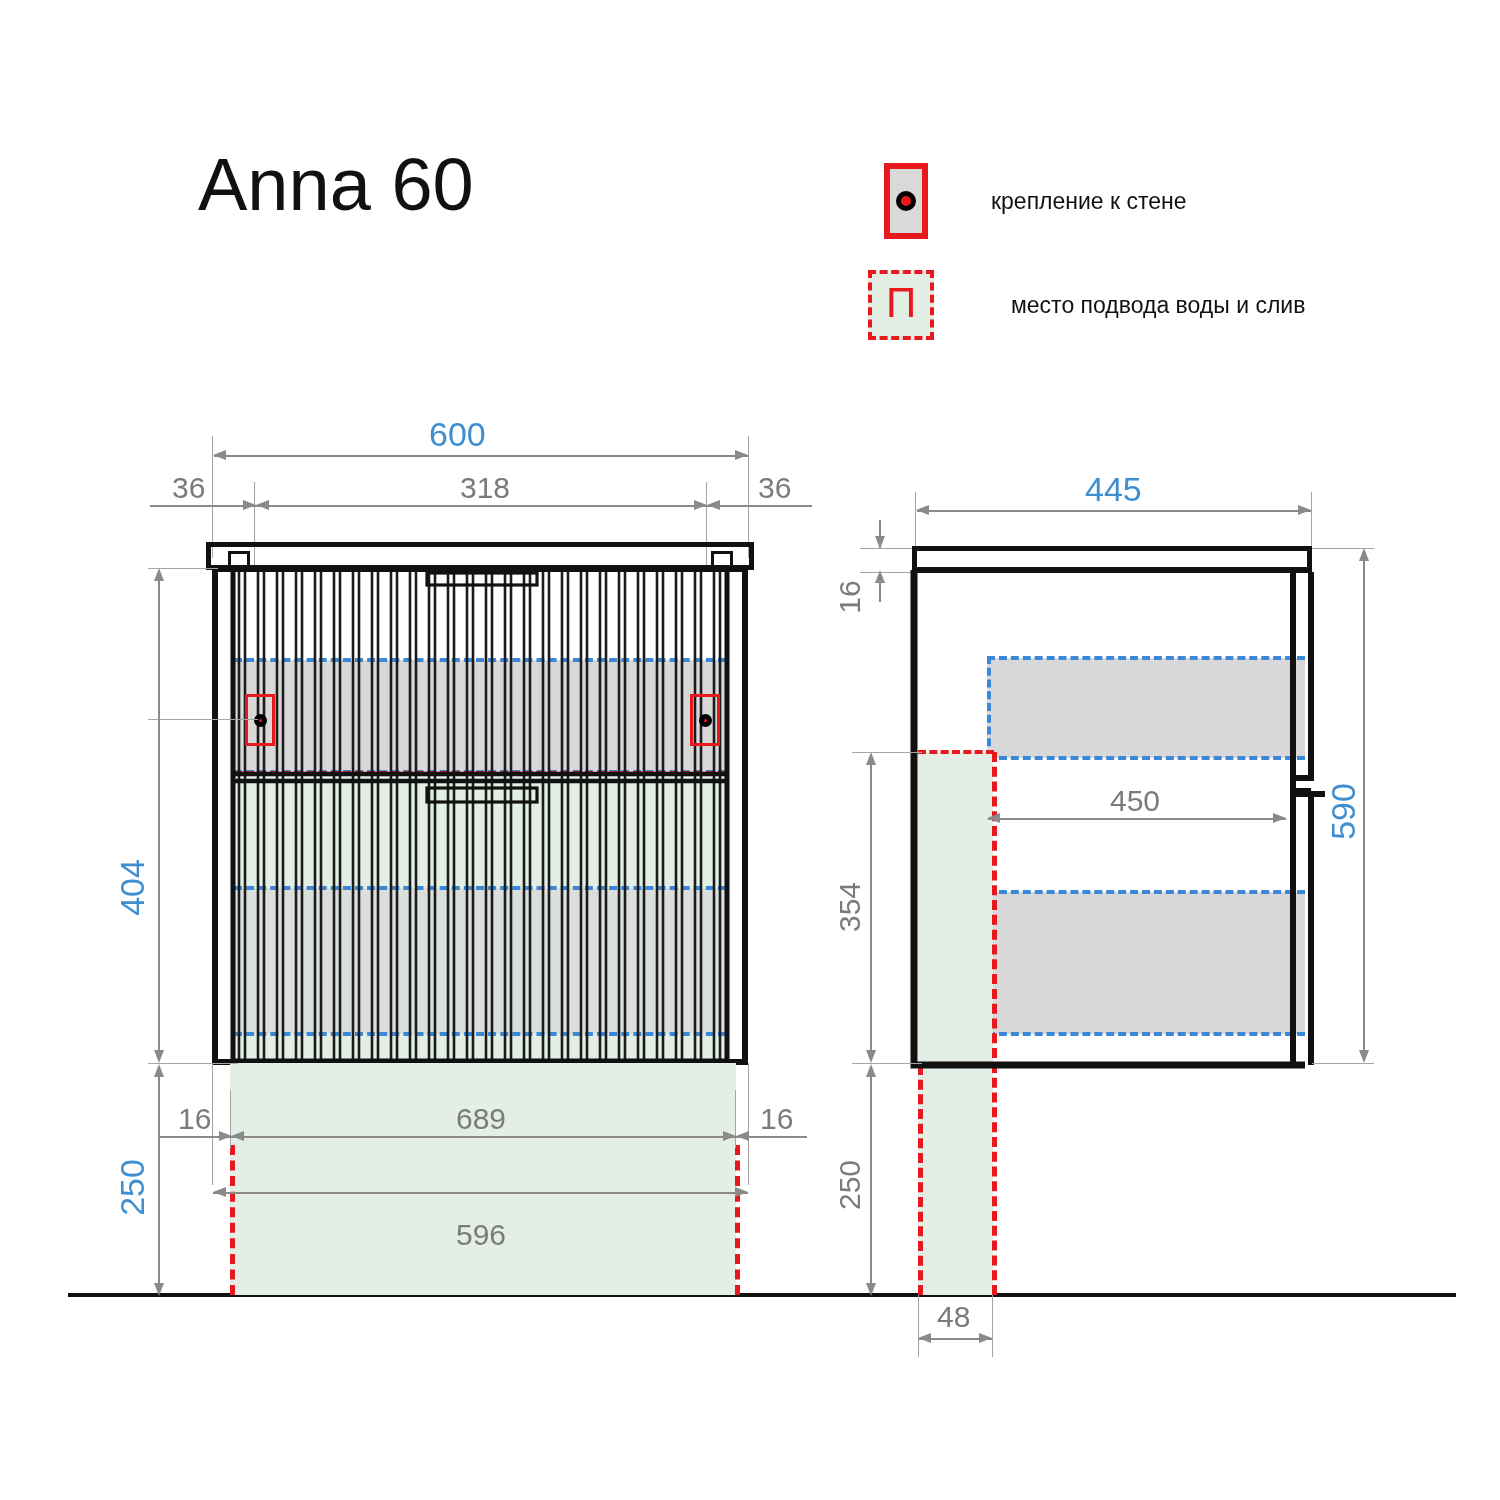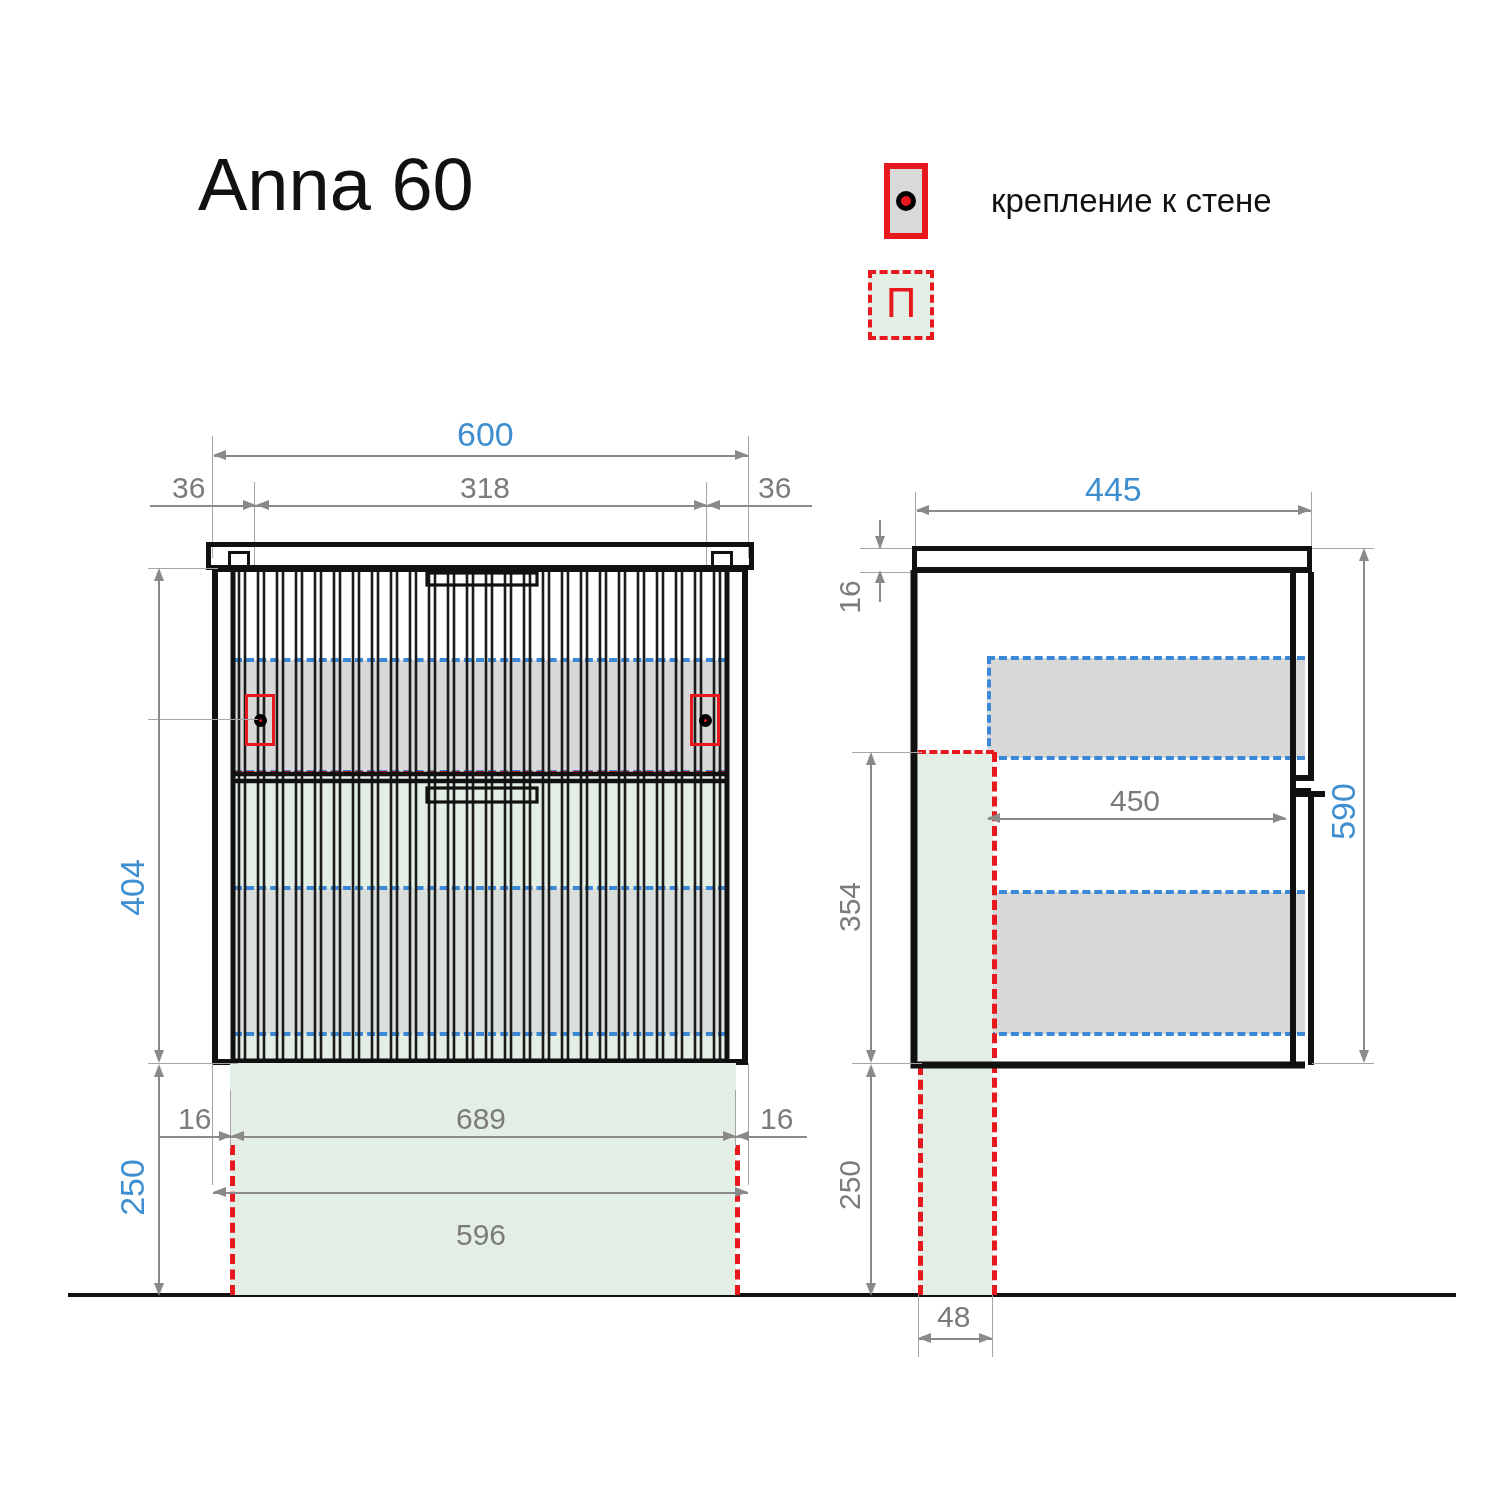--- a/index.html
+++ b/index.html
@@ -10,21 +10,21 @@
   .abs{position:absolute;}
 
   
   #title{left:198px;top:148px;font-size:74px;color:#111;letter-spacing:0px;
          font-weight:400;line-height:1;}
 
   
   .legend-row{position:absolute;display:flex;align-items:center;}
   #legend-row-1{left:884px;top:163px;}
   #legend-row-2{left:868px;top:270px;}
-  .lg-text{font-size:33px;color:#111;white-space:nowrap;}
+  .lg-text{font-size:23px;color:#111;white-space:nowrap;}
   #legend-row-1 .lg-text{margin-left:63px;}
   #legend-row-2 .lg-text{margin-left:77px;}
 
   .mount-swatch{width:44px;height:76px;background:#d9d9d9;
                 border:6px solid #e8191e;box-sizing:border-box;
                 display:flex;align-items:center;justify-content:center;}
   .mount-dot{width:20px;height:20px;border-radius:50%;
              background:#e8191e;border:5px solid #000;box-sizing:border-box;}
 
   .water-swatch{width:66px;height:70px;background:#e3efe4;
@@ -80,35 +80,36 @@
 
 <div id="legend-row-1" class="legend-row">
   <span class="mount-swatch">
     <span class="mount-dot"></span>
   </span>
   <span class="lg-text">крепление к стене</span>
 </div>
 
 <div id="legend-row-2" class="legend-row">
   <span class="water-swatch">П</span>
+  <span class="lg-text">место подвода воды и слив</span>
 </div>
 
 <div id="ground"></div>
 
 <div>
 
   <div class="extline v" style="left:212px;top:436px;height:122px;"></div>
   <div class="extline v" style="left:748px;top:436px;height:122px;"></div>
   <div class="extline v" style="left:254px;top:482px;height:90px;"></div>
   <div class="extline v" style="left:706px;top:482px;height:90px;"></div>
 
   <div class="dimline h" style="left:214px;top:455px;width:534px;"></div>
   <div class="arw l" style="left:213px;top:450px;"></div>
   <div class="arw r" style="left:735px;top:450px;"></div>
-  <div class="dimtxt blue" style="left:457px;top:415px;">600</div>
+  <div class="dimtxt blue" style="left:429px;top:415px;">600</div>
 
   <div class="dimline h" style="left:256px;top:505px;width:450px;"></div>
   <div class="arw l" style="left:256px;top:500px;"></div>
   <div class="arw r" style="left:694px;top:500px;"></div>
   <div class="dimtxt" style="left:460px;top:471px;">318</div>
 
   <div class="dimline h" style="left:150px;top:505px;width:106px;"></div>
   <div class="arw r" style="left:243px;top:500px;"></div>
   <div class="dimtxt" style="left:172px;top:471px;">36</div>
 

